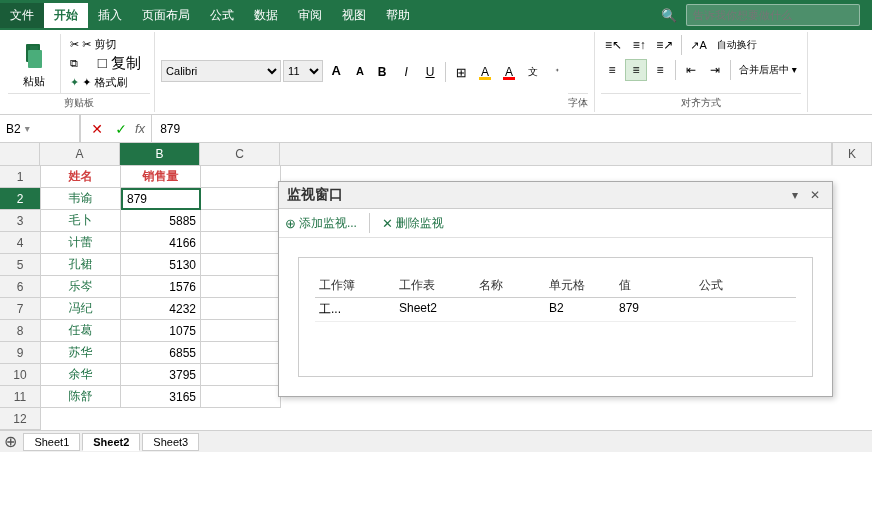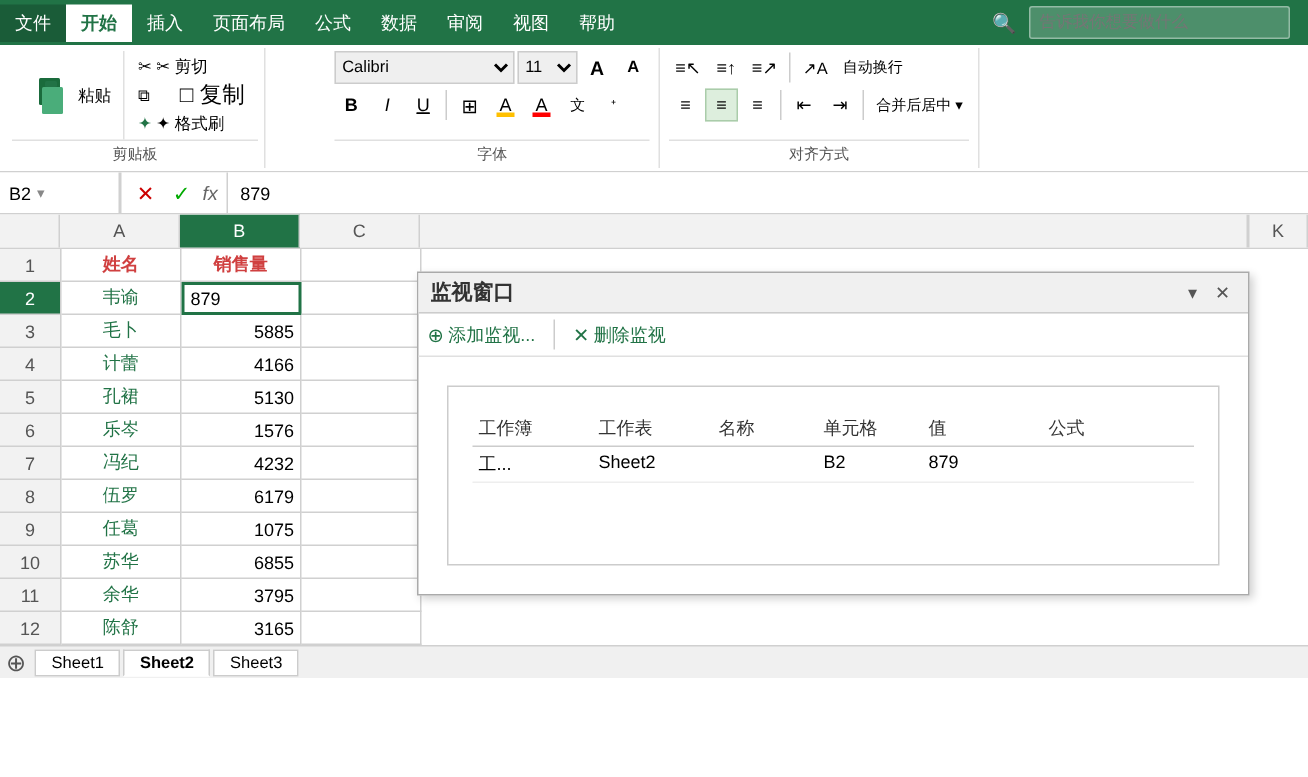--- a/index.html
+++ b/index.html
@@ -87,21 +87,21 @@
     <div class="search-bar" style="background:rgba(255,255,255,0.2); border-color:rgba(255,255,255,0.4);">
       <input type="text" style="background: transparent; color: rgb(255, 255, 255); width: 160px;" placeholder="告诉我你想要做什么">
     </div>
   </div>
 </div>
 
 <div class="ribbon-content" style="min-height:82px;">
 
   <div style="display:flex; align-items:stretch; padding: 2px 4px; border-right:1px solid #e0e0e0; flex-direction:column;">
     <div style="display:flex; flex:1; align-items:stretch;">
-      <div style="display:flex; flex-direction:row; align-items:center; justify-content:flex-start; padding:4px 8px; border-right:1px solid #e0e0e0; cursor:pointer; min-width:44px;">
+      <div style="display:flex; flex-direction:column; align-items:center; justify-content:flex-start; padding:4px 8px; border-right:1px solid #e0e0e0; cursor:pointer; min-width:44px;">
         <div style="width:36px; height:36px; display:flex; align-items:center; justify-content:center;">
           <svg width="32" height="32" viewBox="0 0 32 32">
             <rect x="8" y="4" width="14" height="18" fill="#1a6b3c" rx="1"></rect>
             <rect x="10" y="10" width="14" height="18" fill="#4aad7a" rx="1"></rect>
             <rect x="12" y="6" width="8" height="4" fill="#217346" rx="1"></rect>
           </svg>
         </div>
         <span style="font-size:11px;">粘贴</span>
       </div>
       <div style="display:flex; flex-direction:column; justify-content:center; padding:2px 6px;">
@@ -115,21 +115,21 @@
         </div>
         <div style="display:flex; align-items:center; gap:3px; font-size:11px; cursor:pointer; padding:1px 3px;">
           <span style="color:#217346;">✦</span>
           <span style="font-size:11px;">✦ 格式刷</span>
         </div>
       </div>
     </div>
     <div style="font-size:10px; color:#555; text-align:center; border-top:1px solid #e0e0e0; padding-top:2px;">剪贴板</div>
   </div>
 
-  <div style="display:flex; flex-direction:column; padding:2px 6px; border-right:1px solid #e0e0e0;margin-left:40px;">
+  <div style="display:flex; flex-direction:row; padding:2px 6px; border-right:1px solid #e0e0e0;">
     <div style="display:flex; align-items:center; gap:2px; margin-bottom:3px;">
       <select style="width:120px; height:22px; border:1px solid #ccc; font-size:11px;">
         <option>Calibri</option>
       </select>
       <select style="width:40px; height:22px; border:1px solid #ccc; font-size:11px;">
         <option>11</option>
       </select>
       <button class="ribbon-btn" style="font-size:13px; font-weight:bold;">A</button>
       <button class="ribbon-btn" style="font-size:11px; font-weight:bold;">A</button>
     </div>
@@ -264,25 +264,20 @@
         <div class="grid-cell col-b num-cell">1576</div>
         <div class="grid-cell col-c"></div>
       </div>
 
       <div class="grid-row">
         <div class="grid-cell col-a name-cell">冯纪</div>
         <div class="grid-cell col-b num-cell">4232</div>
         <div class="grid-cell col-c"></div>
       </div>
 
-      <div class="grid-row">
-        <div class="grid-cell col-a name-cell">伍罗</div>
-        <div class="grid-cell col-b num-cell">6179</div>
-        <div class="grid-cell col-c"></div>
-      </div>
 
       <div class="grid-row">
         <div class="grid-cell col-a name-cell">任葛</div>
         <div class="grid-cell col-b num-cell">1075</div>
         <div class="grid-cell col-c"></div>
       </div>
 
       <div class="grid-row">
         <div class="grid-cell col-a name-cell">苏华</div>
         <div class="grid-cell col-b num-cell">6855</div>

